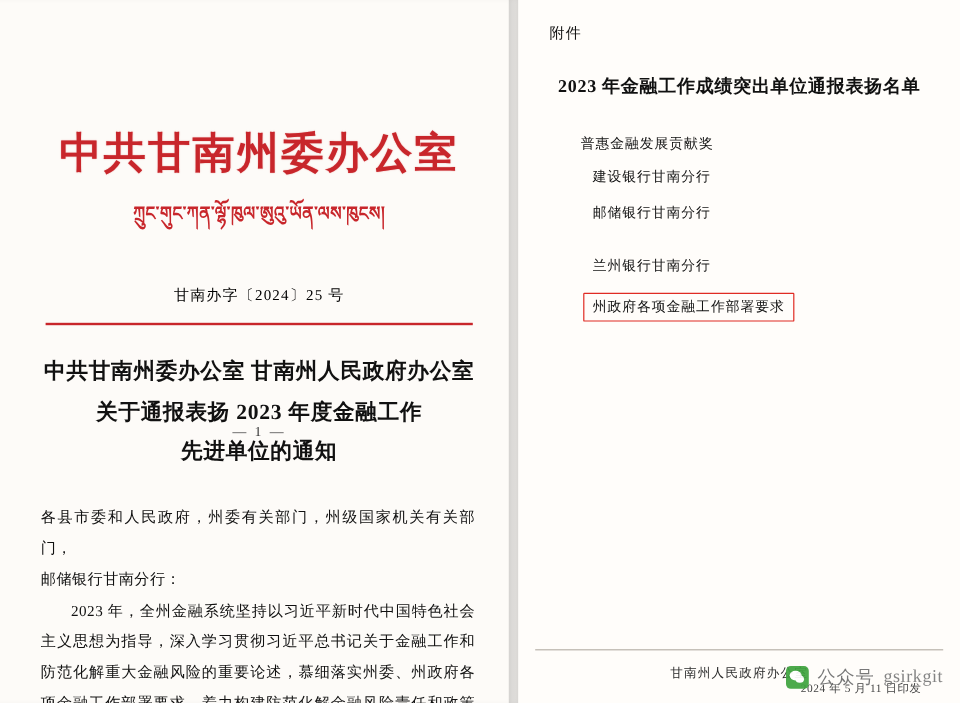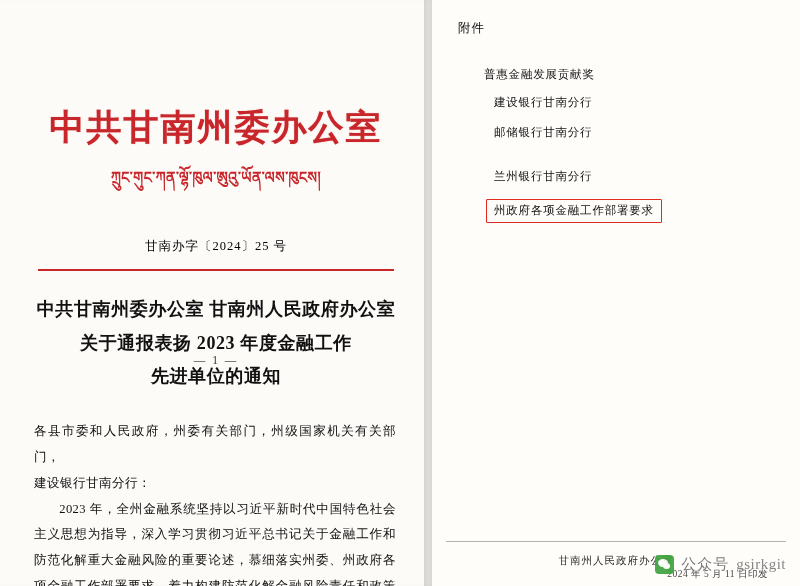--- a/index.html
+++ b/index.html
@@ -260,35 +260,36 @@
       <div class="red-rule"></div>
 
       <div class="doc-title-block">
         <div class="doc-title-line-1">中共甘南州委办公室    甘南州人民政府办公室</div>
         <div>关于通报表扬 2023 年度金融工作</div>
         <div>先进单位的通知</div>
       </div>
 
       <div class="body-text">
         <p>各县市委和人民政府，州委有关部门，州级国家机关有关部门，</p>
-        <p>建设银行甘南分行：</p>
+        <p>邮储银行甘南分行：</p>
         <p class="indent">2023 年，全州金融系统坚持以习近平新时代中国特色社会主义思想为指导，深入学习贯彻习近平总书记关于金融工作和防范化解重大金融风险的重要论述，慕细落实州委、州政府各项金融工作部署要求，着力构建防范化解金融风险责任和政策体系，增强金融服务实体经济能力，推动金融事业健康发展，加强民生</p>
       </div>
 
       <div class="page-num">— 1 —</div>
     </div>
   </div>
 
   <div class="seam"></div>
 
   <div class="doc-right">
     <div class="doc-right-inner">
 
       <div class="attachment-label">附件</div>
 
+      <div class="right-title">2023 年金融工作成绩突出单位通报表扬名单</div>
 
       <div class="award-group">
         <div class="award-name">普惠金融发展贡献奖</div>
 
         <div class="award-item">建设银行甘南分行</div>
 
         <div class="award-item">邮储银行甘南分行</div>
 
         <div class="gap-row"></div>
 

